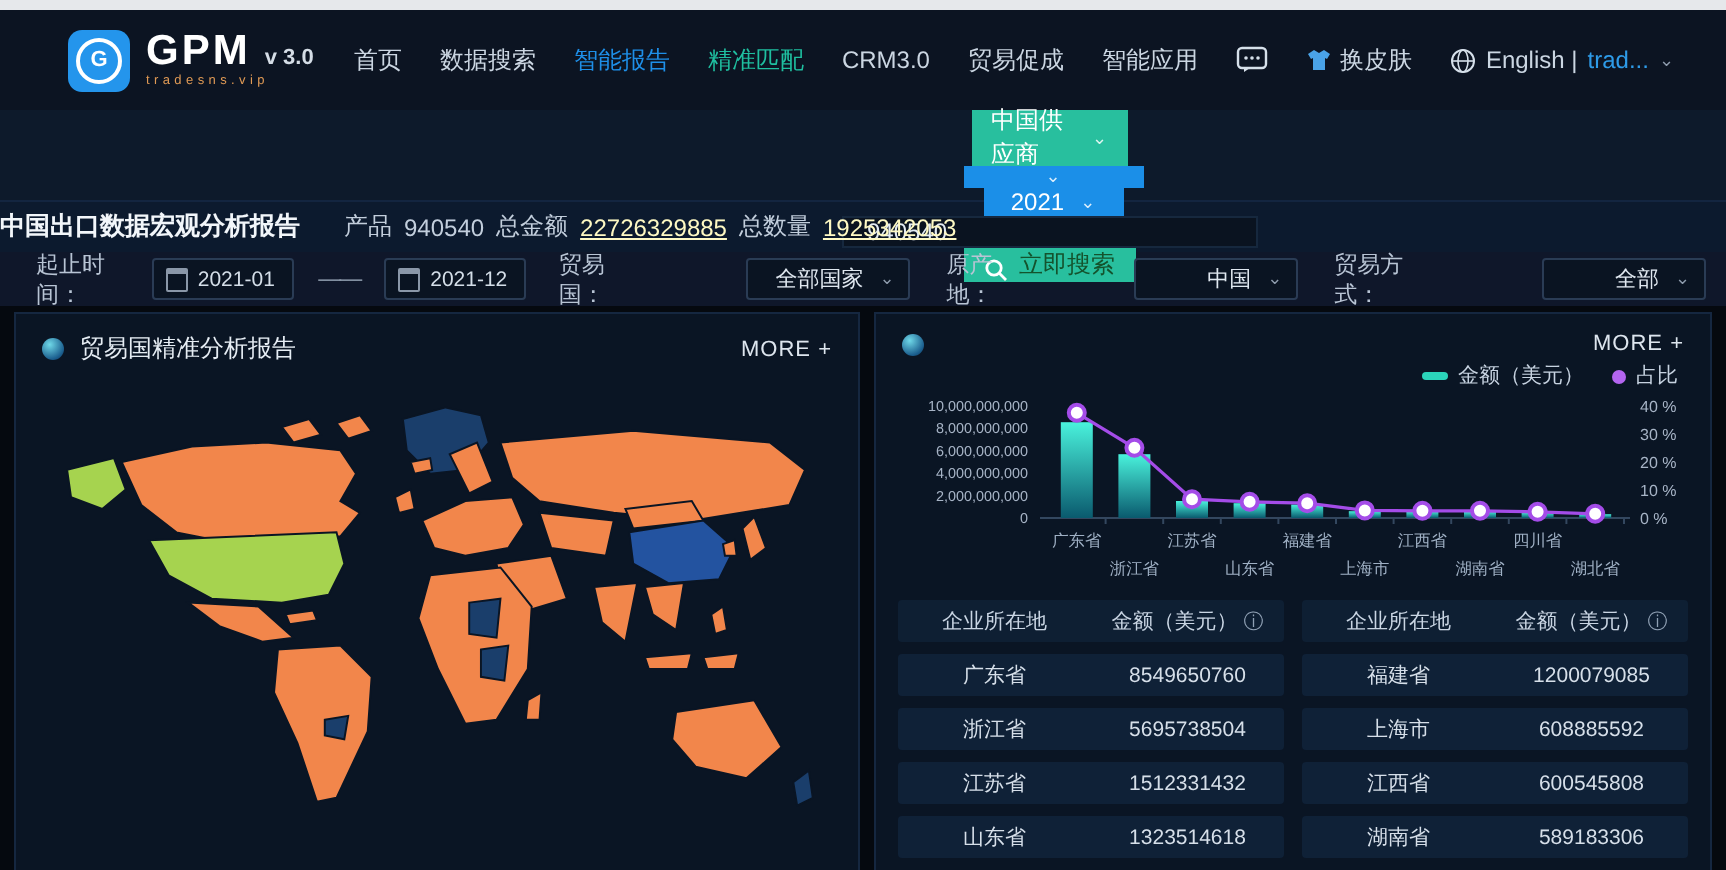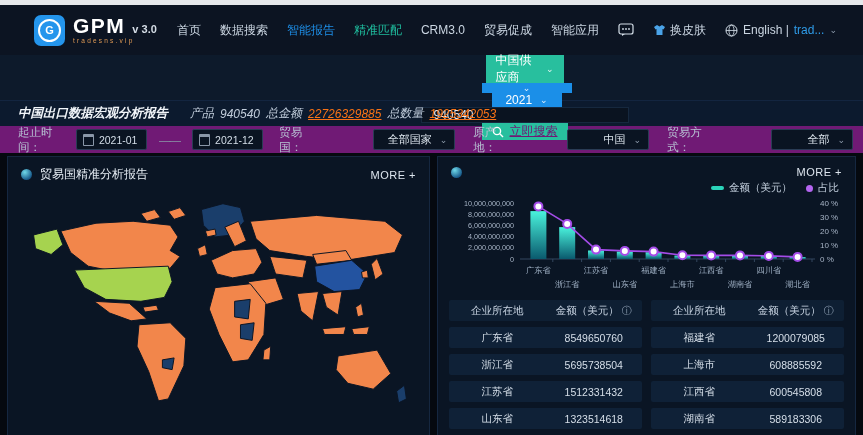--- a/index.html
+++ b/index.html
@@ -24,26 +24,26 @@
   .lang .blue{color:#2E9BE8;}
   .chev{font-size:9px;color:#8E9CAD;}
   .skin{display:flex;align-items:center;gap:4px;}
   
   .searchbar{height:45px;background:#0D1A2B;display:flex;align-items:center;padding-left:186px;flex-direction:column;}
   .sbar-sel{height:28px;display:flex;align-items:center;justify-content:center;gap:8px;font-size:12px;color:#fff;cursor:pointer;padding:0 10px;}
   .teal-bg{background:#28BF9E;}
   .blue-bg{background:#1B8FE8;}
   .sbar-sel .chev{color:rgba(255,255,255,.85);}
   .sbar-input{height:26px;background:#0A1320;border:1px solid #16283E;color:#E2EAF2;font-size:12px;padding:0 12px;width:182px;outline:none;}
-  .sbar-btn{height:28px;background:#28BF9E;border:none;color:#701a75;font-size:12px;display:flex;align-items:center;gap:6px;padding:0 10px;cursor:pointer;font-family:inherit;text-decoration:underline;}
-  
-  .reportbar{height:25px;background:#0C1A2E;border-top:1px solid #132540;display:flex;align-items:center;padding-left:18px;font-size:12px;gap:6px;color:#C2CEDC;font-style:italic;}
+  .sbar-btn{height:28px;background:#28BF9E;border:none;color:#14532d;font-size:12px;display:flex;align-items:flex-end;gap:6px;padding:0 10px;cursor:pointer;font-family:inherit;}
+  
+  .reportbar{height:25px;background:#0C1A2E;border-top:1px solid #132540;display:flex;align-items:center;font-size:12px;gap:6px;color:#C2CEDC;}
   .report-title{font-weight:bold;color:#F2F6FA;font-size:12.5px;margin-right:16px;}
-  .rlink{color:#f97316;text-decoration:underline;cursor:pointer;}
-  .filterbar{height:27px;background:#701a75;display:flex;align-items:center;padding-left:18px;font-size:11.5px;color:#B8C4D4;gap:8px;}
+  .rlink{color:#fef9c3;text-decoration:underline;cursor:pointer;}
+  .filterbar{height:27px;background:#0f172a;display:flex;align-items:center;padding-left:18px;font-size:11.5px;color:#B8C4D4;gap:8px;}
   .date-box{width:66px;height:19px;border:1px solid #2A3C55;background:#0A1422;display:flex;align-items:center;gap:5px;padding:0 6px;color:#D4DEE8;font-size:10.5px;border-radius:2px;cursor:pointer;}
   .cal-icon{width:9px;height:8px;border:1px solid #8A97A8;border-top:3px solid #8A97A8;border-radius:1px;display:inline-block;}
   .dash{color:#8A97A8;letter-spacing:-1px;margin:0 4px;}
   .fsel{min-width:66px;height:19px;border:1px solid #2A3C55;background:#0A1422;display:flex;align-items:center;justify-content:flex-end;gap:8px;padding:0 7px;font-size:11px;color:#E0E8F0;border-radius:2px;cursor:pointer;margin-right:10px;margin-left:46px;}
   .flabel{margin-left:8px;}
   
   .panels{display:flex;gap:7px;padding:3px 7px 0;}
   .panel{background:#0A1524;border:1px solid #152740;height:292px;box-sizing:border-box;}
   .panel.left{width:423px;}
   .panel.right{flex:1;}

